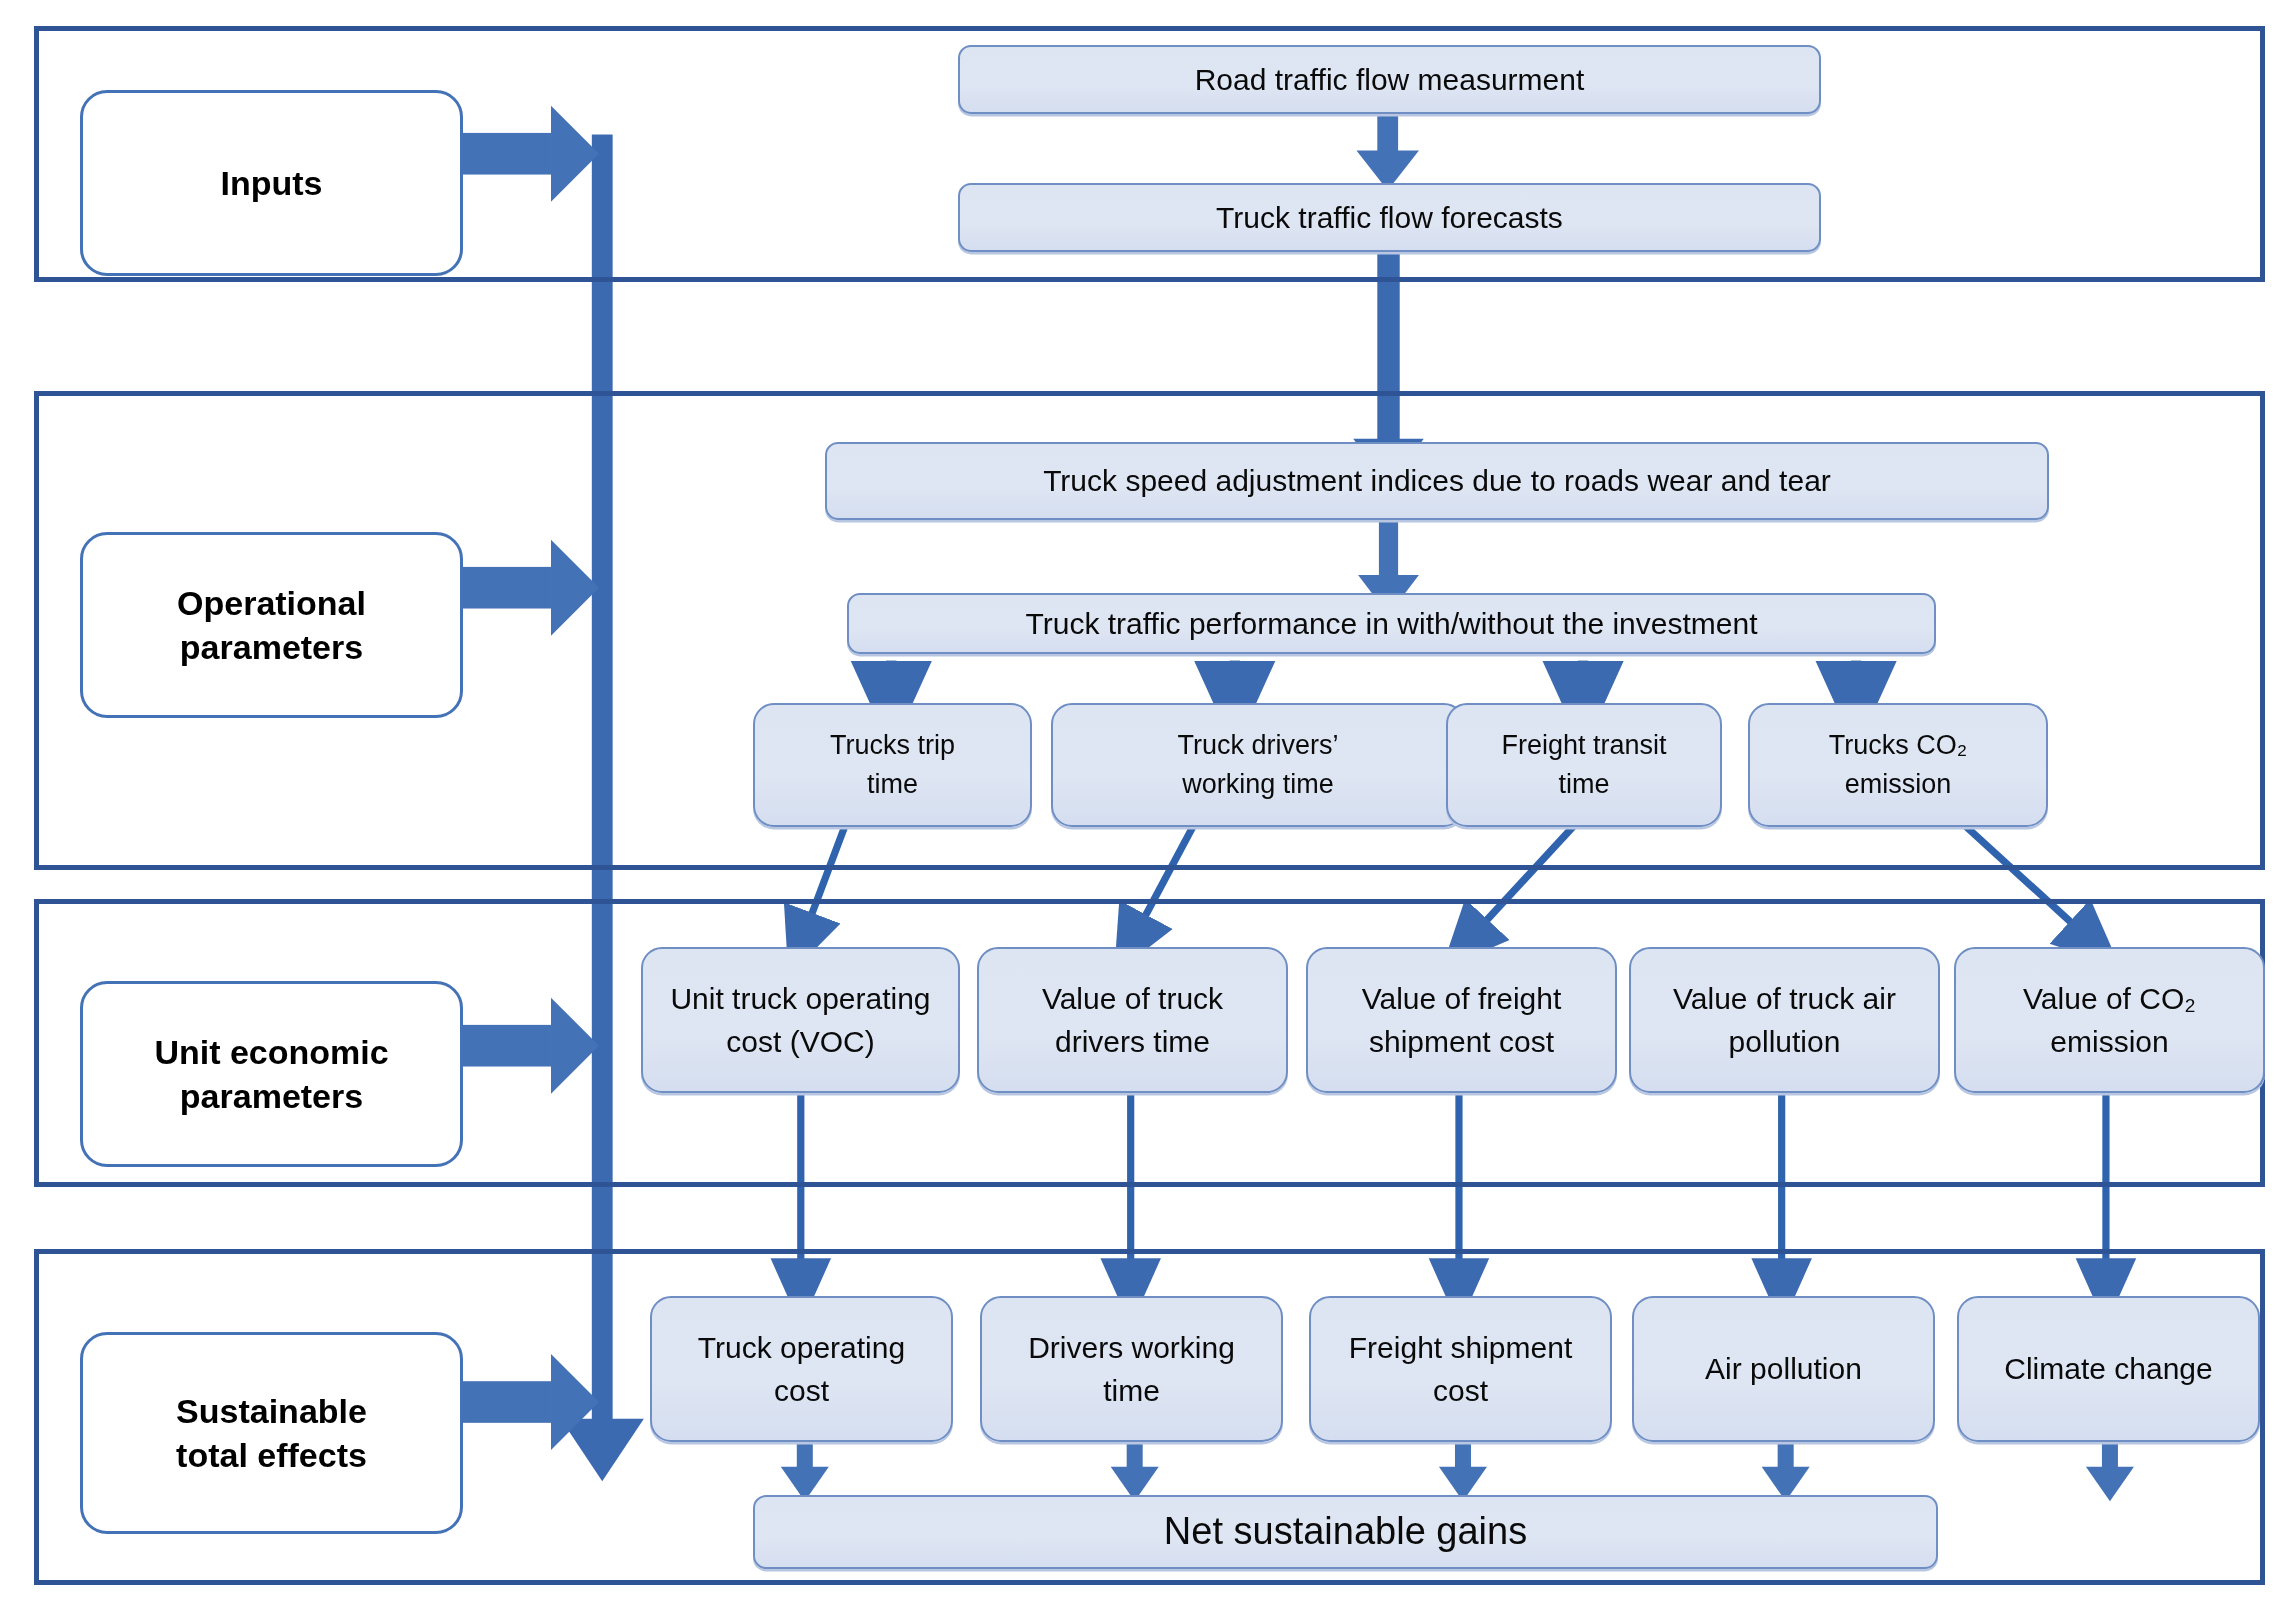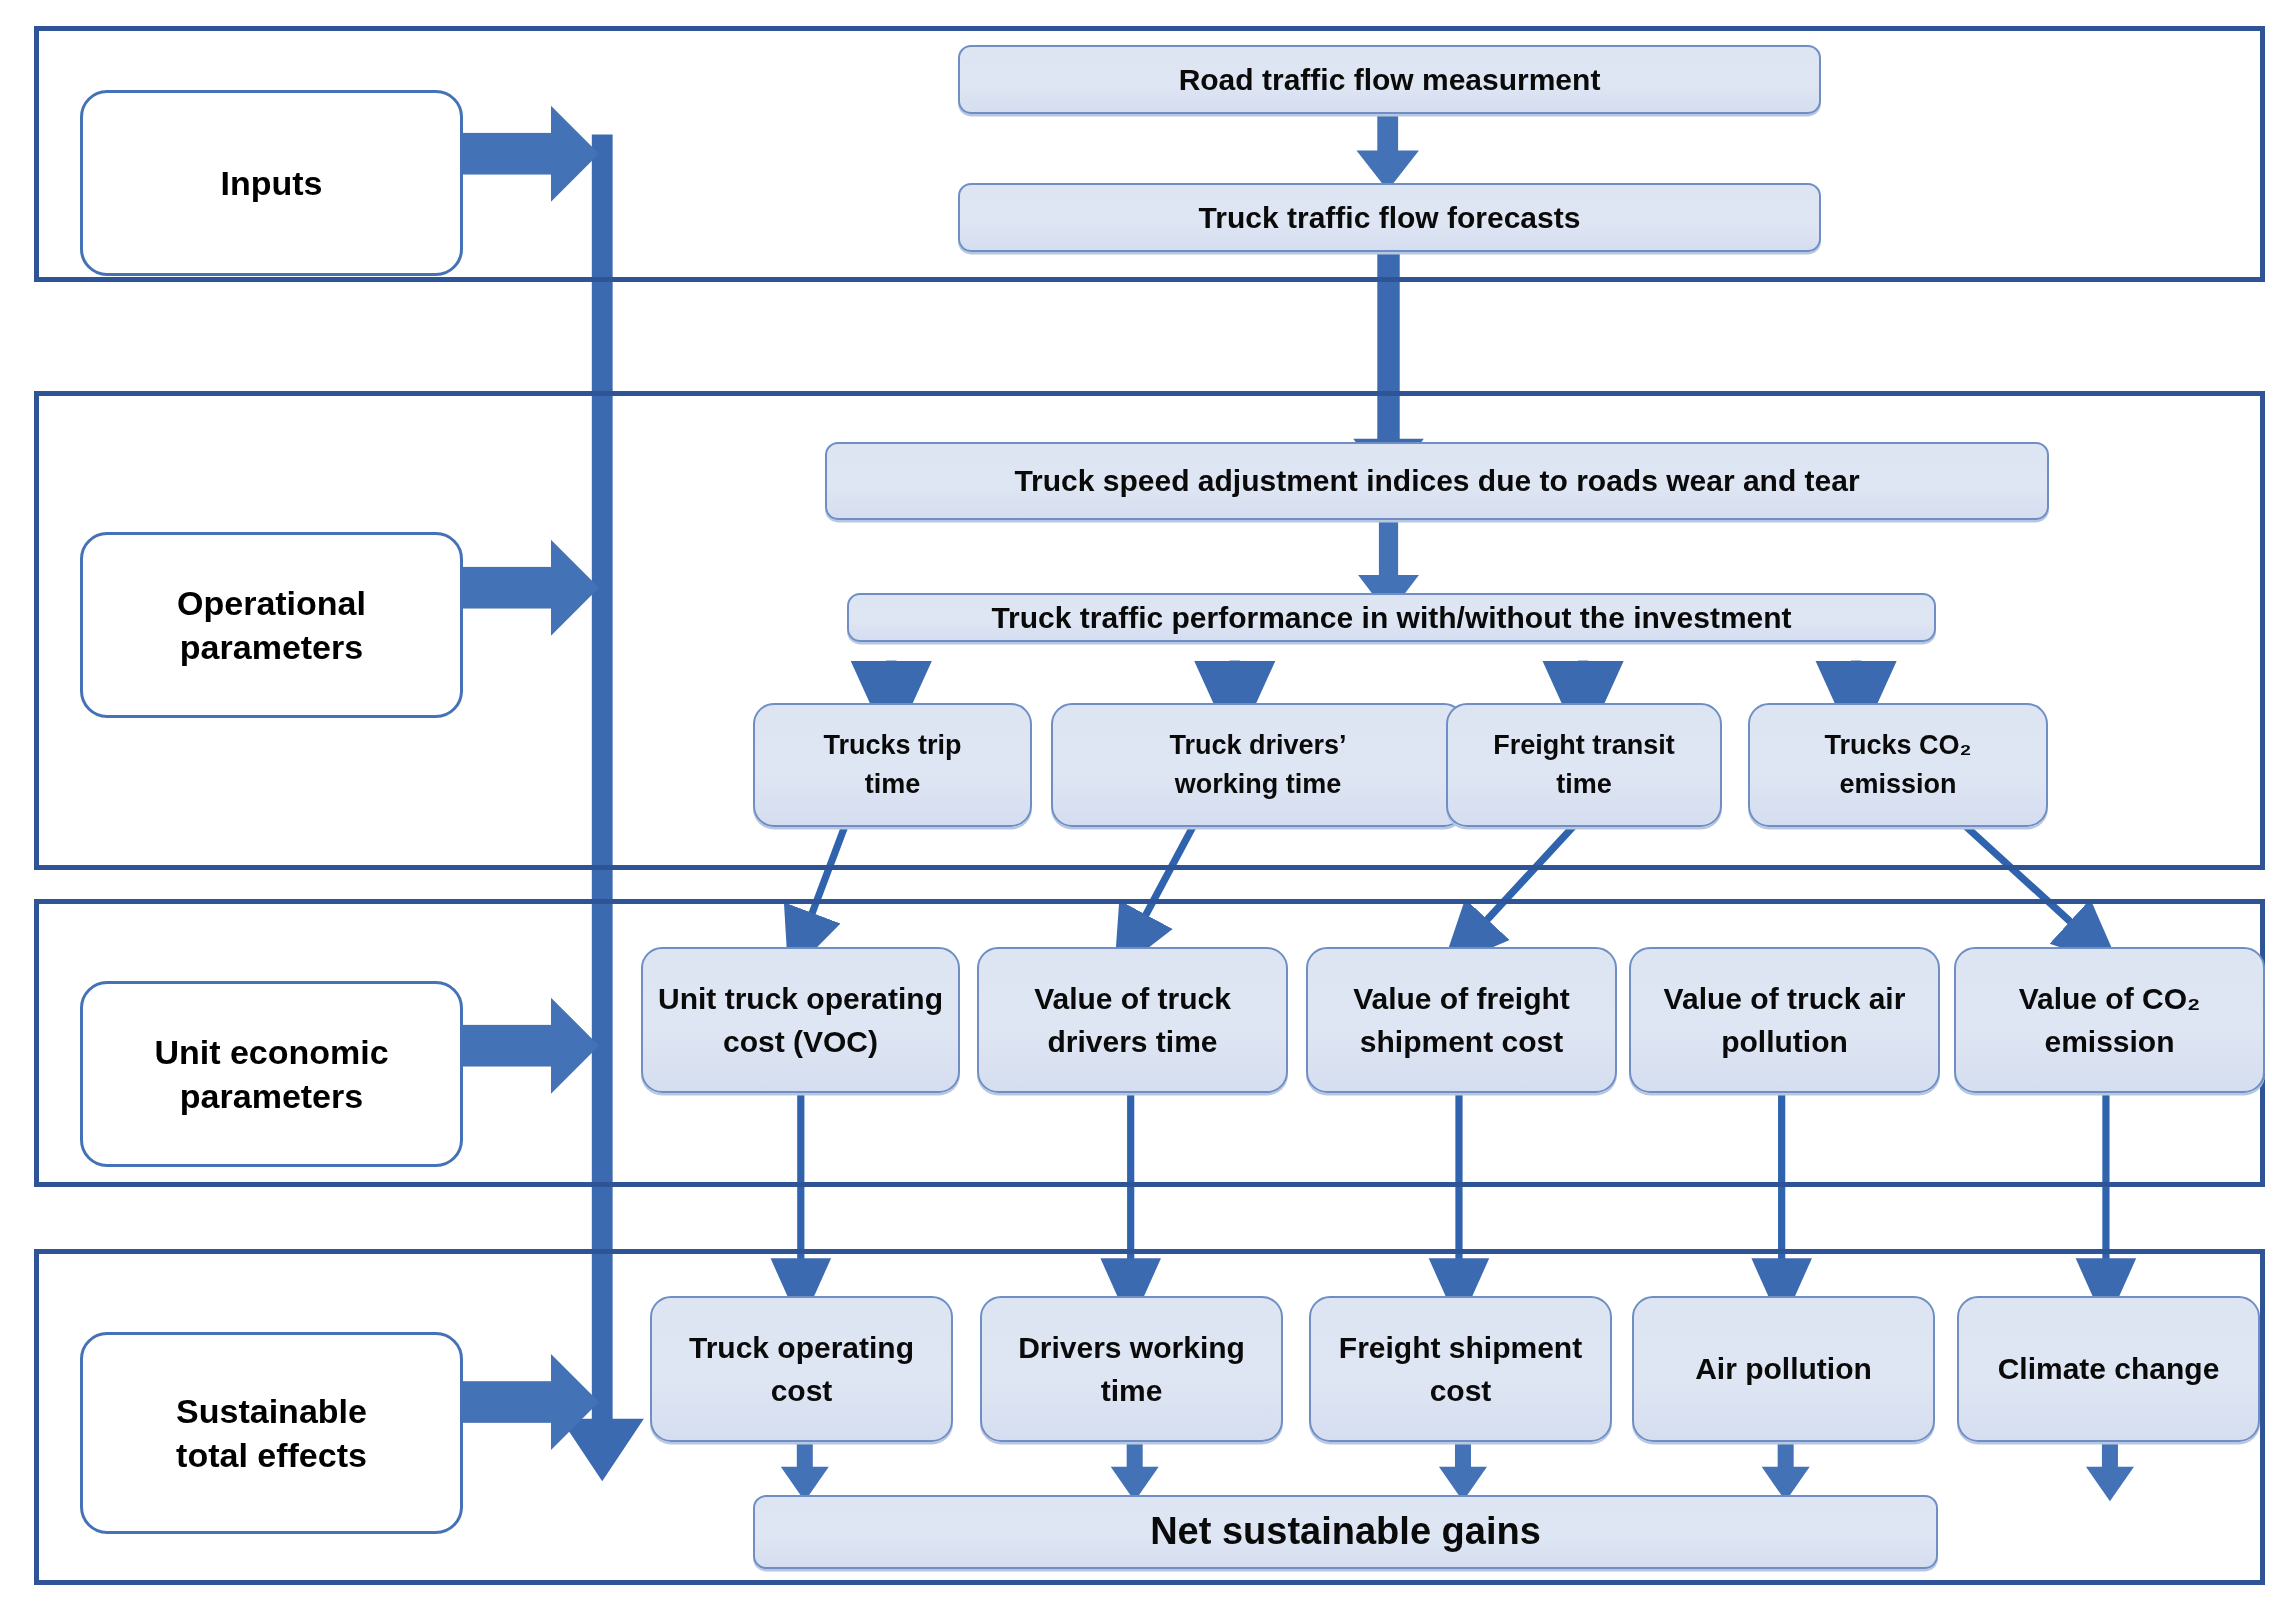--- a/index.html
+++ b/index.html
@@ -40,21 +40,21 @@
     position:absolute;
     box-sizing:border-box;
     border:2.4px solid #6f8fc4;
     border-radius:14.4px;
     background:linear-gradient(180deg,#dde4f2 0%,#dfe6f3 55%,#d5def0 100%);
     box-shadow:0 2.4px 0 0 #b8c6e2;
     display:flex;
     align-items:center;
     justify-content:center;
     text-align:center;
-    font-weight:bold;
+    font-weight:normal;
     color:#0a0a0a;
     line-height:1.45;
     padding:20px 8px;
   }
   .pbox.wide{border-radius:13px;}
   .pbox.soft{border-radius:21px;}
   
   #wires{
     position:absolute;
     left:0;top:0;
@@ -184,21 +184,21 @@
   </div>
 
   <div class="pbox wide lbl-lg" style="left:958px;top:183px;width:863px;height:69px;">
     <span>Truck traffic flow forecasts</span>
   </div>
 
   <div class="pbox wide lbl-lg" style="left:825px;top:442px;width:1224px;height:78px;">
     <span>Truck speed adjustment indices due to roads wear and tear</span>
   </div>
 
-  <div class="pbox wide lbl-lg" style="left:847px;top:593px;width:1089px;height:49px;">
+  <div class="pbox wide lbl-lg" style="left:847px;top:593px;width:1089px;height:61px;">
     <span>Truck traffic performance in with/without the investment</span>
   </div>
 
   <div class="pbox soft lbl-md" style="left:753px;top:703px;width:279px;height:124px;flex-direction:column;">
     <span>Trucks trip</span>
     <span>time</span>
   </div>
 
   <div class="pbox soft lbl-md" style="left:1051px;top:703px;width:414px;height:124px;flex-direction:column;">
     <span>Truck drivers’</span>

